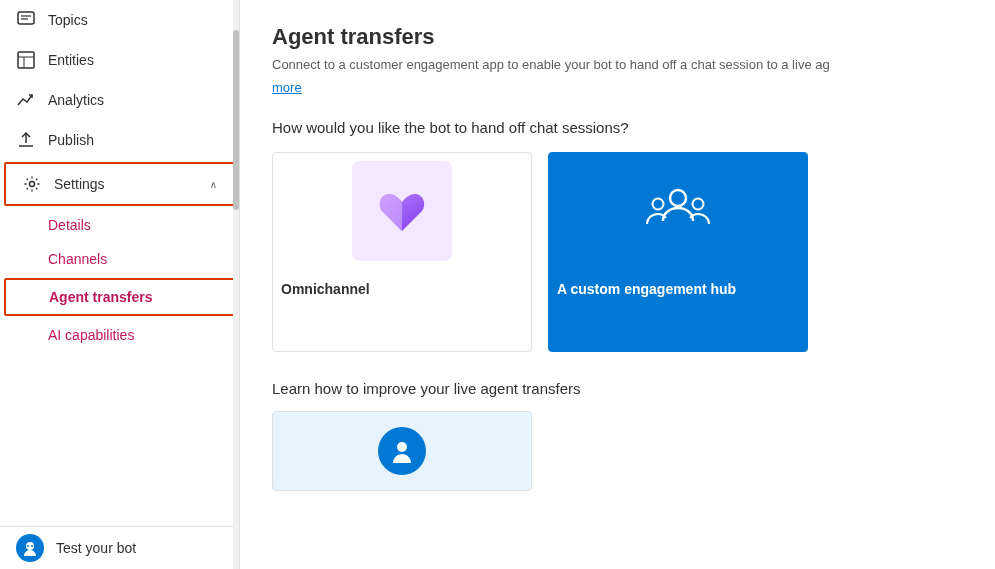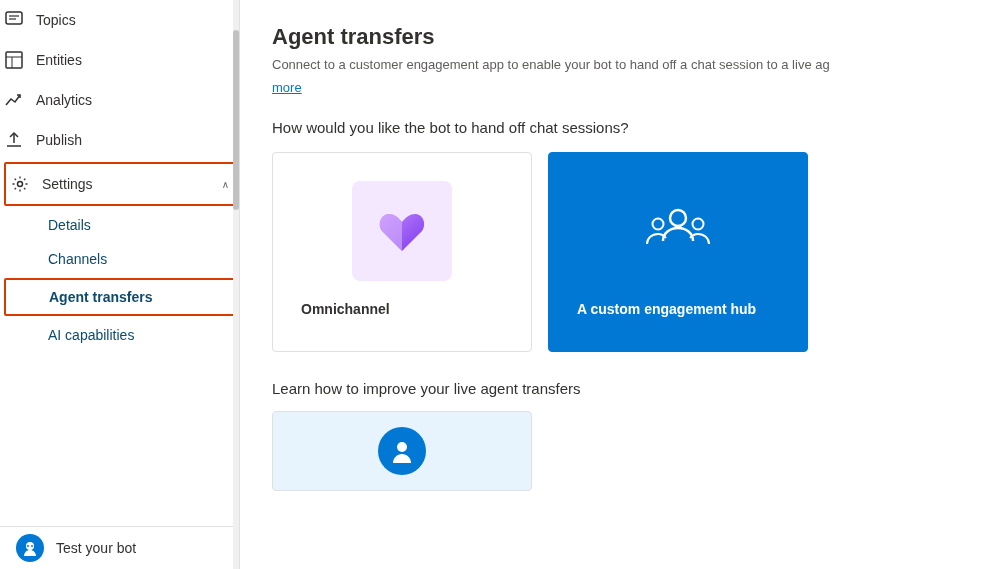--- a/index.html
+++ b/index.html
@@ -24,21 +24,21 @@
       overflow-x: hidden;
       scrollbar-width: thin;
     }
 
     .sidebar-scroll::-webkit-scrollbar { width: 6px; }
     .sidebar-scroll::-webkit-scrollbar-thumb { background: #c1c1c1; border-radius: 3px; }
 
     .nav-item {
       display: flex;
       align-items: center;
-      padding: 10px 4px;
+      padding: 10px 16px;
       cursor: pointer;
       font-size: 14px;
       color: #323130;
       gap: 12px;
       position: relative;
     }
 
     .nav-icon {
       width: 20px;
       height: 20px;
@@ -55,21 +55,21 @@
       color: #666;
     }
 
     
     .sub-item {
       display: flex;
       align-items: center;
       padding: 9px 16px 9px 48px;
       cursor: pointer;
       font-size: 14px;
-      color: #0c4a6e;
+      color: #be185d;
       position: relative;
     }
 
     
     .sidebar-bottom {
       border-top: 1px solid #e0e0e0;
       padding: 7px 16px;
       display: flex;
       align-items: center;
       gap: 12px;
@@ -132,21 +132,21 @@
       display: flex;
       gap: 16px;
       margin-bottom: 28px;
     }
 
     .card {
       width: 260px;
       min-height: 200px;
       border: 1px solid #e0e0e0;
       border-radius: 4px;
-      padding: 28px;
+      padding: 8px;
       background: #fff;
       display: flex;
       flex-direction: column;
       align-items: flex-start;
       cursor: pointer;
       overflow: hidden;
     }
 
     .card-icon-area {
       width: 100%;

